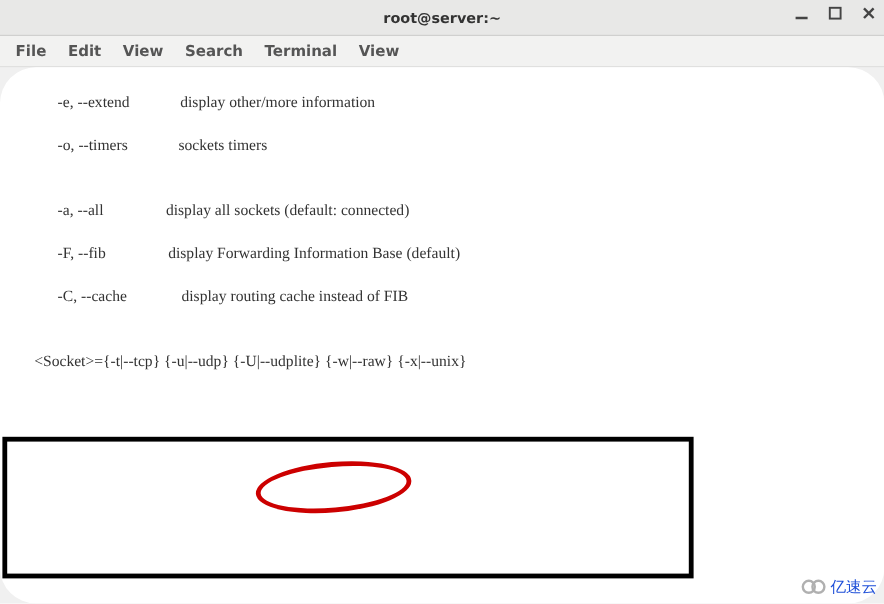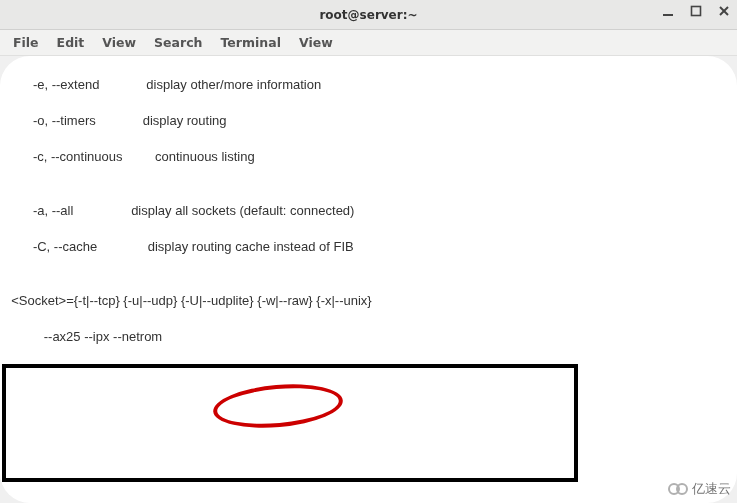--- a/index.html
+++ b/index.html
@@ -57,24 +57,24 @@
     gap: 0;
     font-weight: bold;
   }
   .menu-item {
     padding: 4px 9px;
     cursor: pointer;
   }
   .terminal {
     background: #ffffff;
     color: #333333;
-    font-family: Liberation Sans, sans-serif;
+    font-family: Liberation Serif, serif;
     font-size: 13px;
     line-height: 18px;
-    padding: 2px 4px;
+    padding: 2px 22px;
     white-space: pre;
     position: relative;
     height: calc(503px - 56px);
     overflow: hidden;
     border-radius: 30px;
   }
   .term-line { white-space: pre; }
   .bottom-box {
     position: absolute;
     left: 2px;
@@ -94,21 +94,21 @@
     border-radius: 50%;
     transform: rotate(-5deg);
     pointer-events: none;
   }
   .watermark {
     position: absolute;
     right: 6px;
     bottom: 4px;
     font-family: "DejaVu Sans", sans-serif;
     font-size: 13px;
-    color: #737373;
+    color: #1d4ed8;
     display: flex;
     align-items: center;
     gap: 4px;
   }
   .watermark .wm-icon {
     width: 20px; height: 20px;
     position: relative;
   }
   .watermark .wm-icon span {
     position: absolute;
@@ -148,28 +148,27 @@
   <div class="menu-item">File</div>
   <div class="menu-item">Edit</div>
   <div class="menu-item">View</div>
   <div class="menu-item">Search</div>
   <div class="menu-item">Terminal</div>
   <div class="menu-item">View</div>
 </div>
 
 <div class="terminal">
 <div class="term-line">        -e, --extend             display other/more information</div>
-<div class="term-line">        -o, --timers             display routing</div>
-<div class="term-line">        -c, --continuous         continuous listing</div>
+<div class="term-line">        -o, --timers             sockets timers</div>
 <div class="term-line"></div>
 <div class="term-line">        -a, --all                display all sockets (default: connected)</div>
+<div class="term-line">        -F, --fib                display Forwarding Information Base (default)</div>
 <div class="term-line">        -C, --cache              display routing cache instead of FIB</div>
 <div class="term-line"></div>
 <div class="term-line">  &lt;Socket&gt;={-t|--tcp} {-u|--udp} {-U|--udplite} {-w|--raw} {-x|--unix}</div>
-<div class="term-line">           --ax25 --ipx --netrom</div>
 
 
 
 
 
 
 
 
 
 

